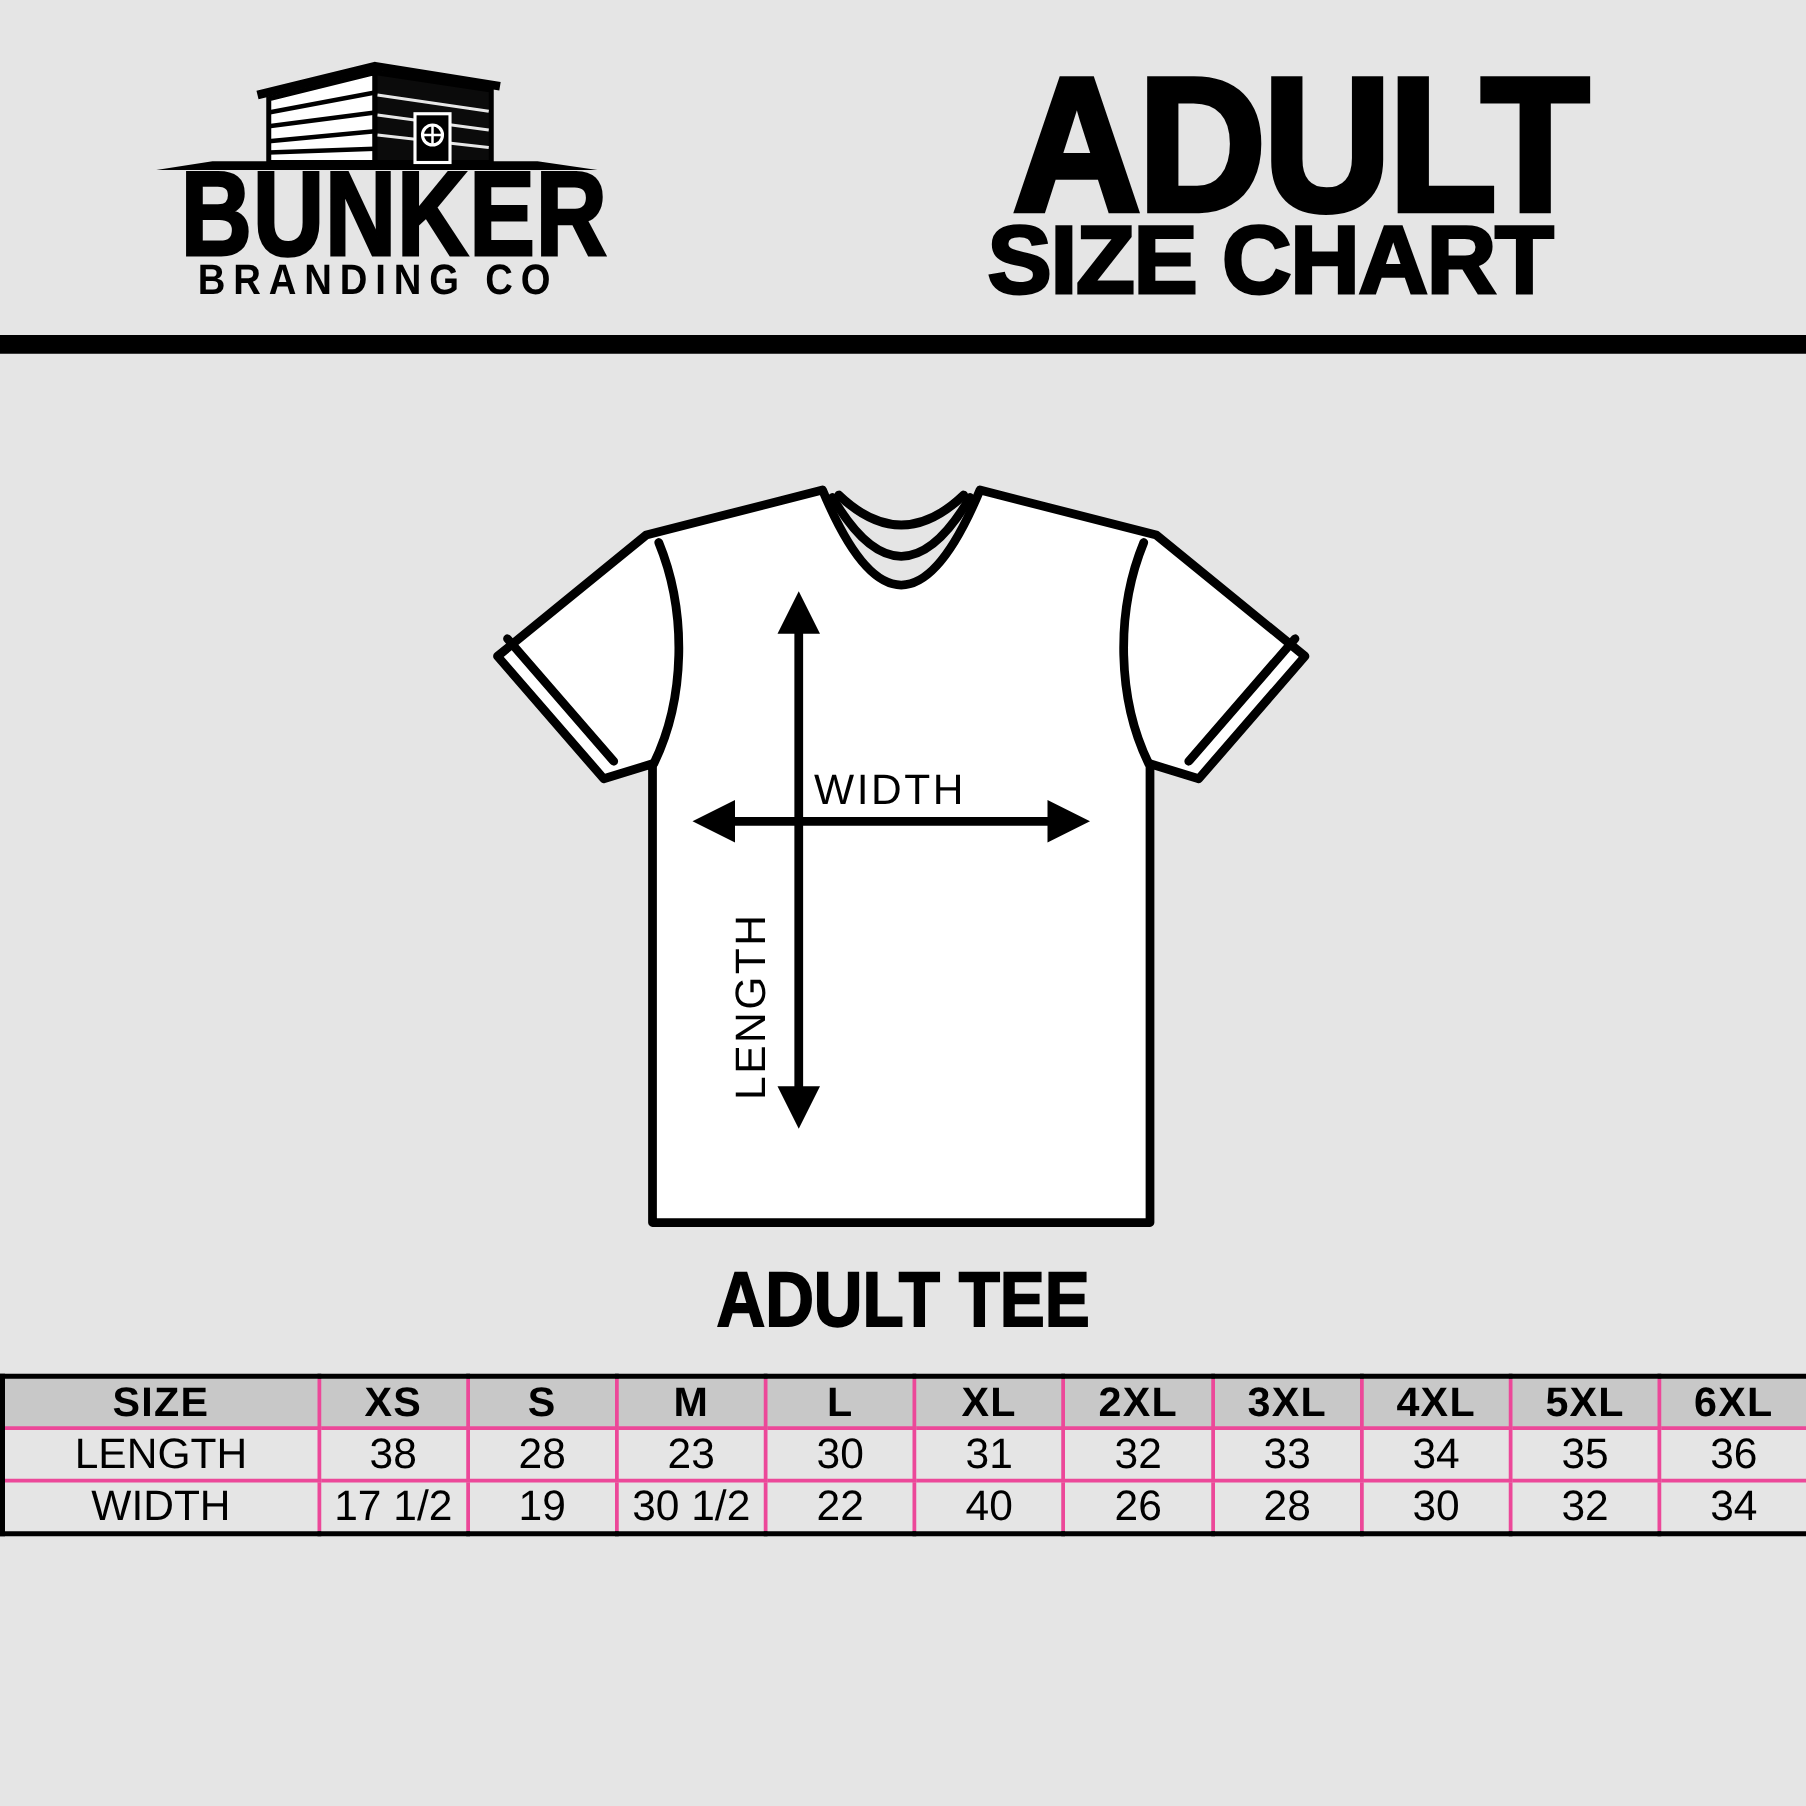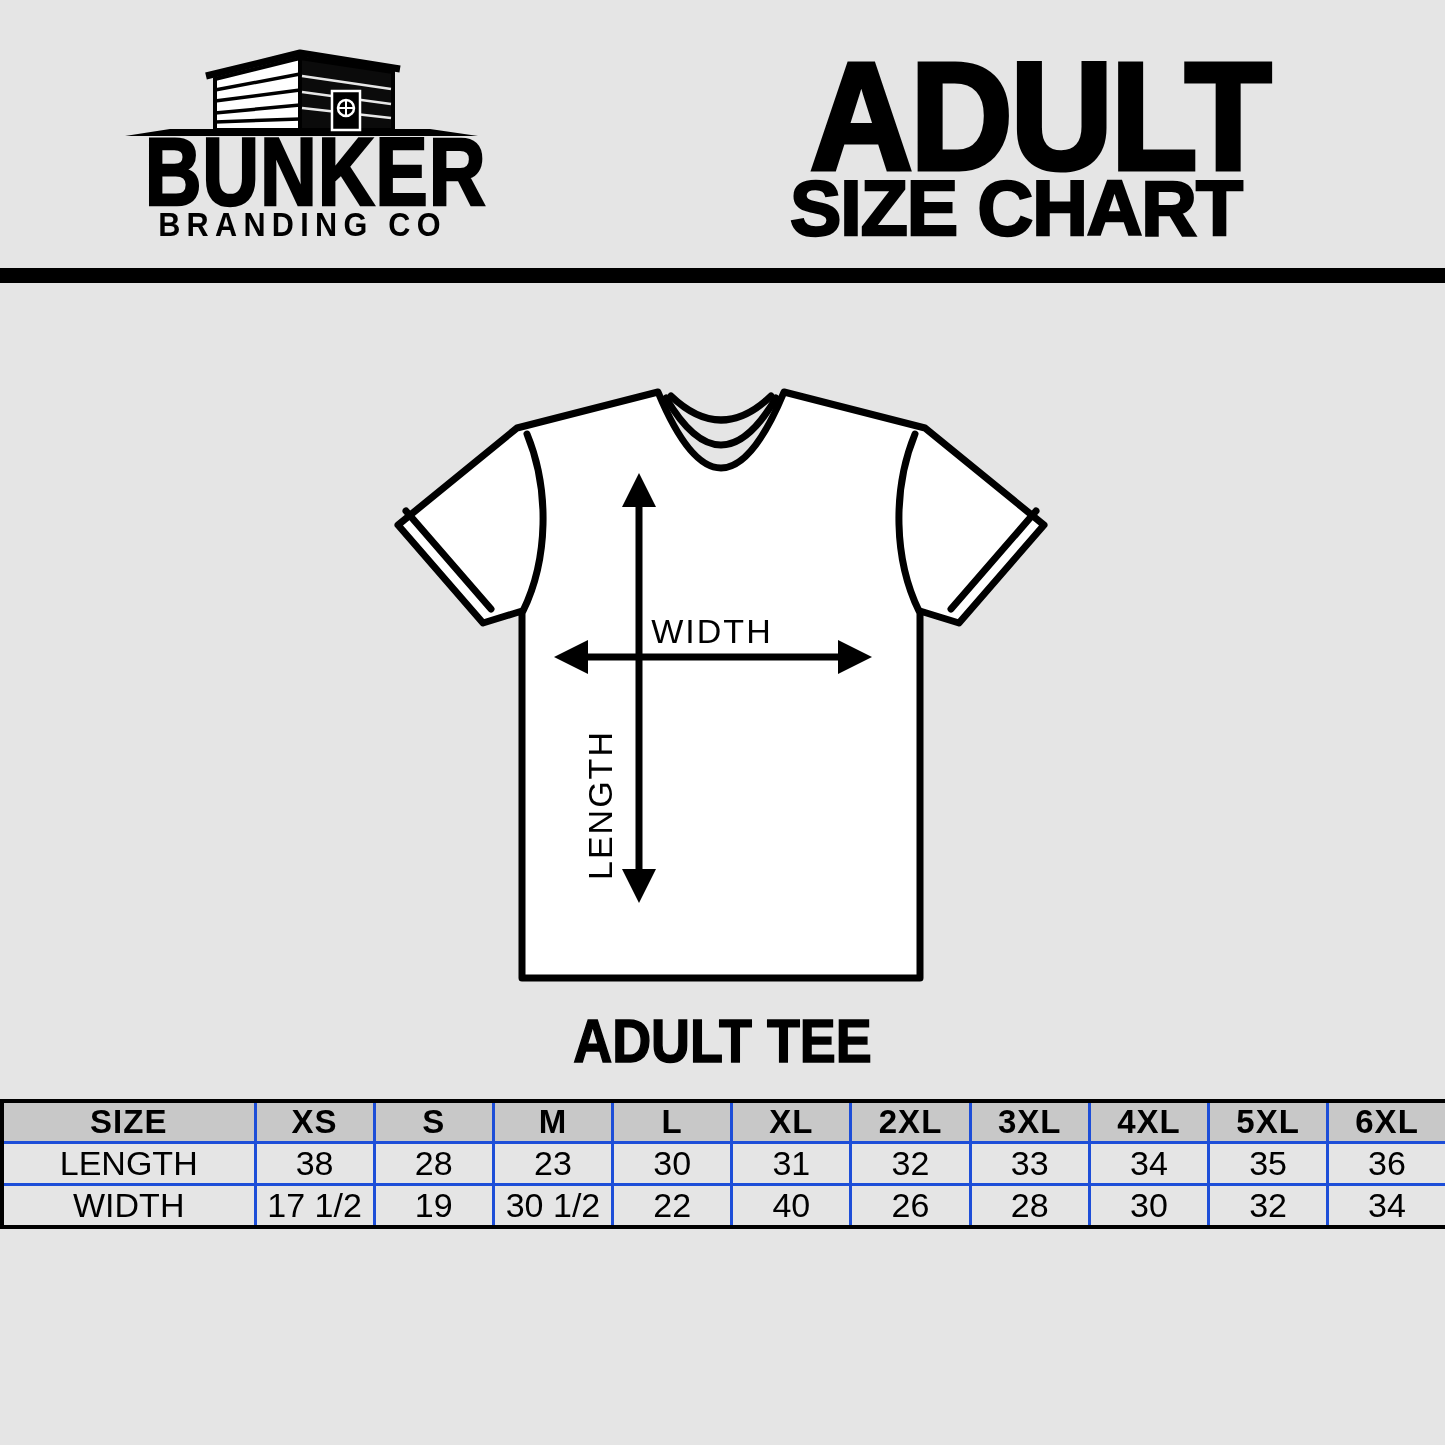--- a/index.html
+++ b/index.html
@@ -48,21 +48,21 @@
     font-size:62px; line-height:66px; font-weight:bold; -webkit-text-stroke:1.5px #000;
     transform:scaleX(0.87); transform-origin:center;
   }
 
   
   .size-table {
     position:absolute; left:0; top:1099px; width:1445px;
     border-collapse:collapse; table-layout:fixed;
     border:4px solid #000; text-align:center;
   }
-  .size-table th, .size-table td { border:3px solid #1d4ed8; vertical-align:middle; }
+  .size-table th, .size-table td { border:3px solid #ec4899; vertical-align:middle; }
   .size-table th {
     background:var(--header-bg, #c8c8c8);
     font-size:33px; font-weight:bold; height:41px; letter-spacing:1px;
   }
   .size-table td { font-size:34px; font-weight:normal; height:42px; }
 
   
   .notes { position:absolute; left:0; top:1266px; width:1445px; text-align:center; }
   .note-line {
     font-size:34px; line-height:46px; font-weight:bold;

